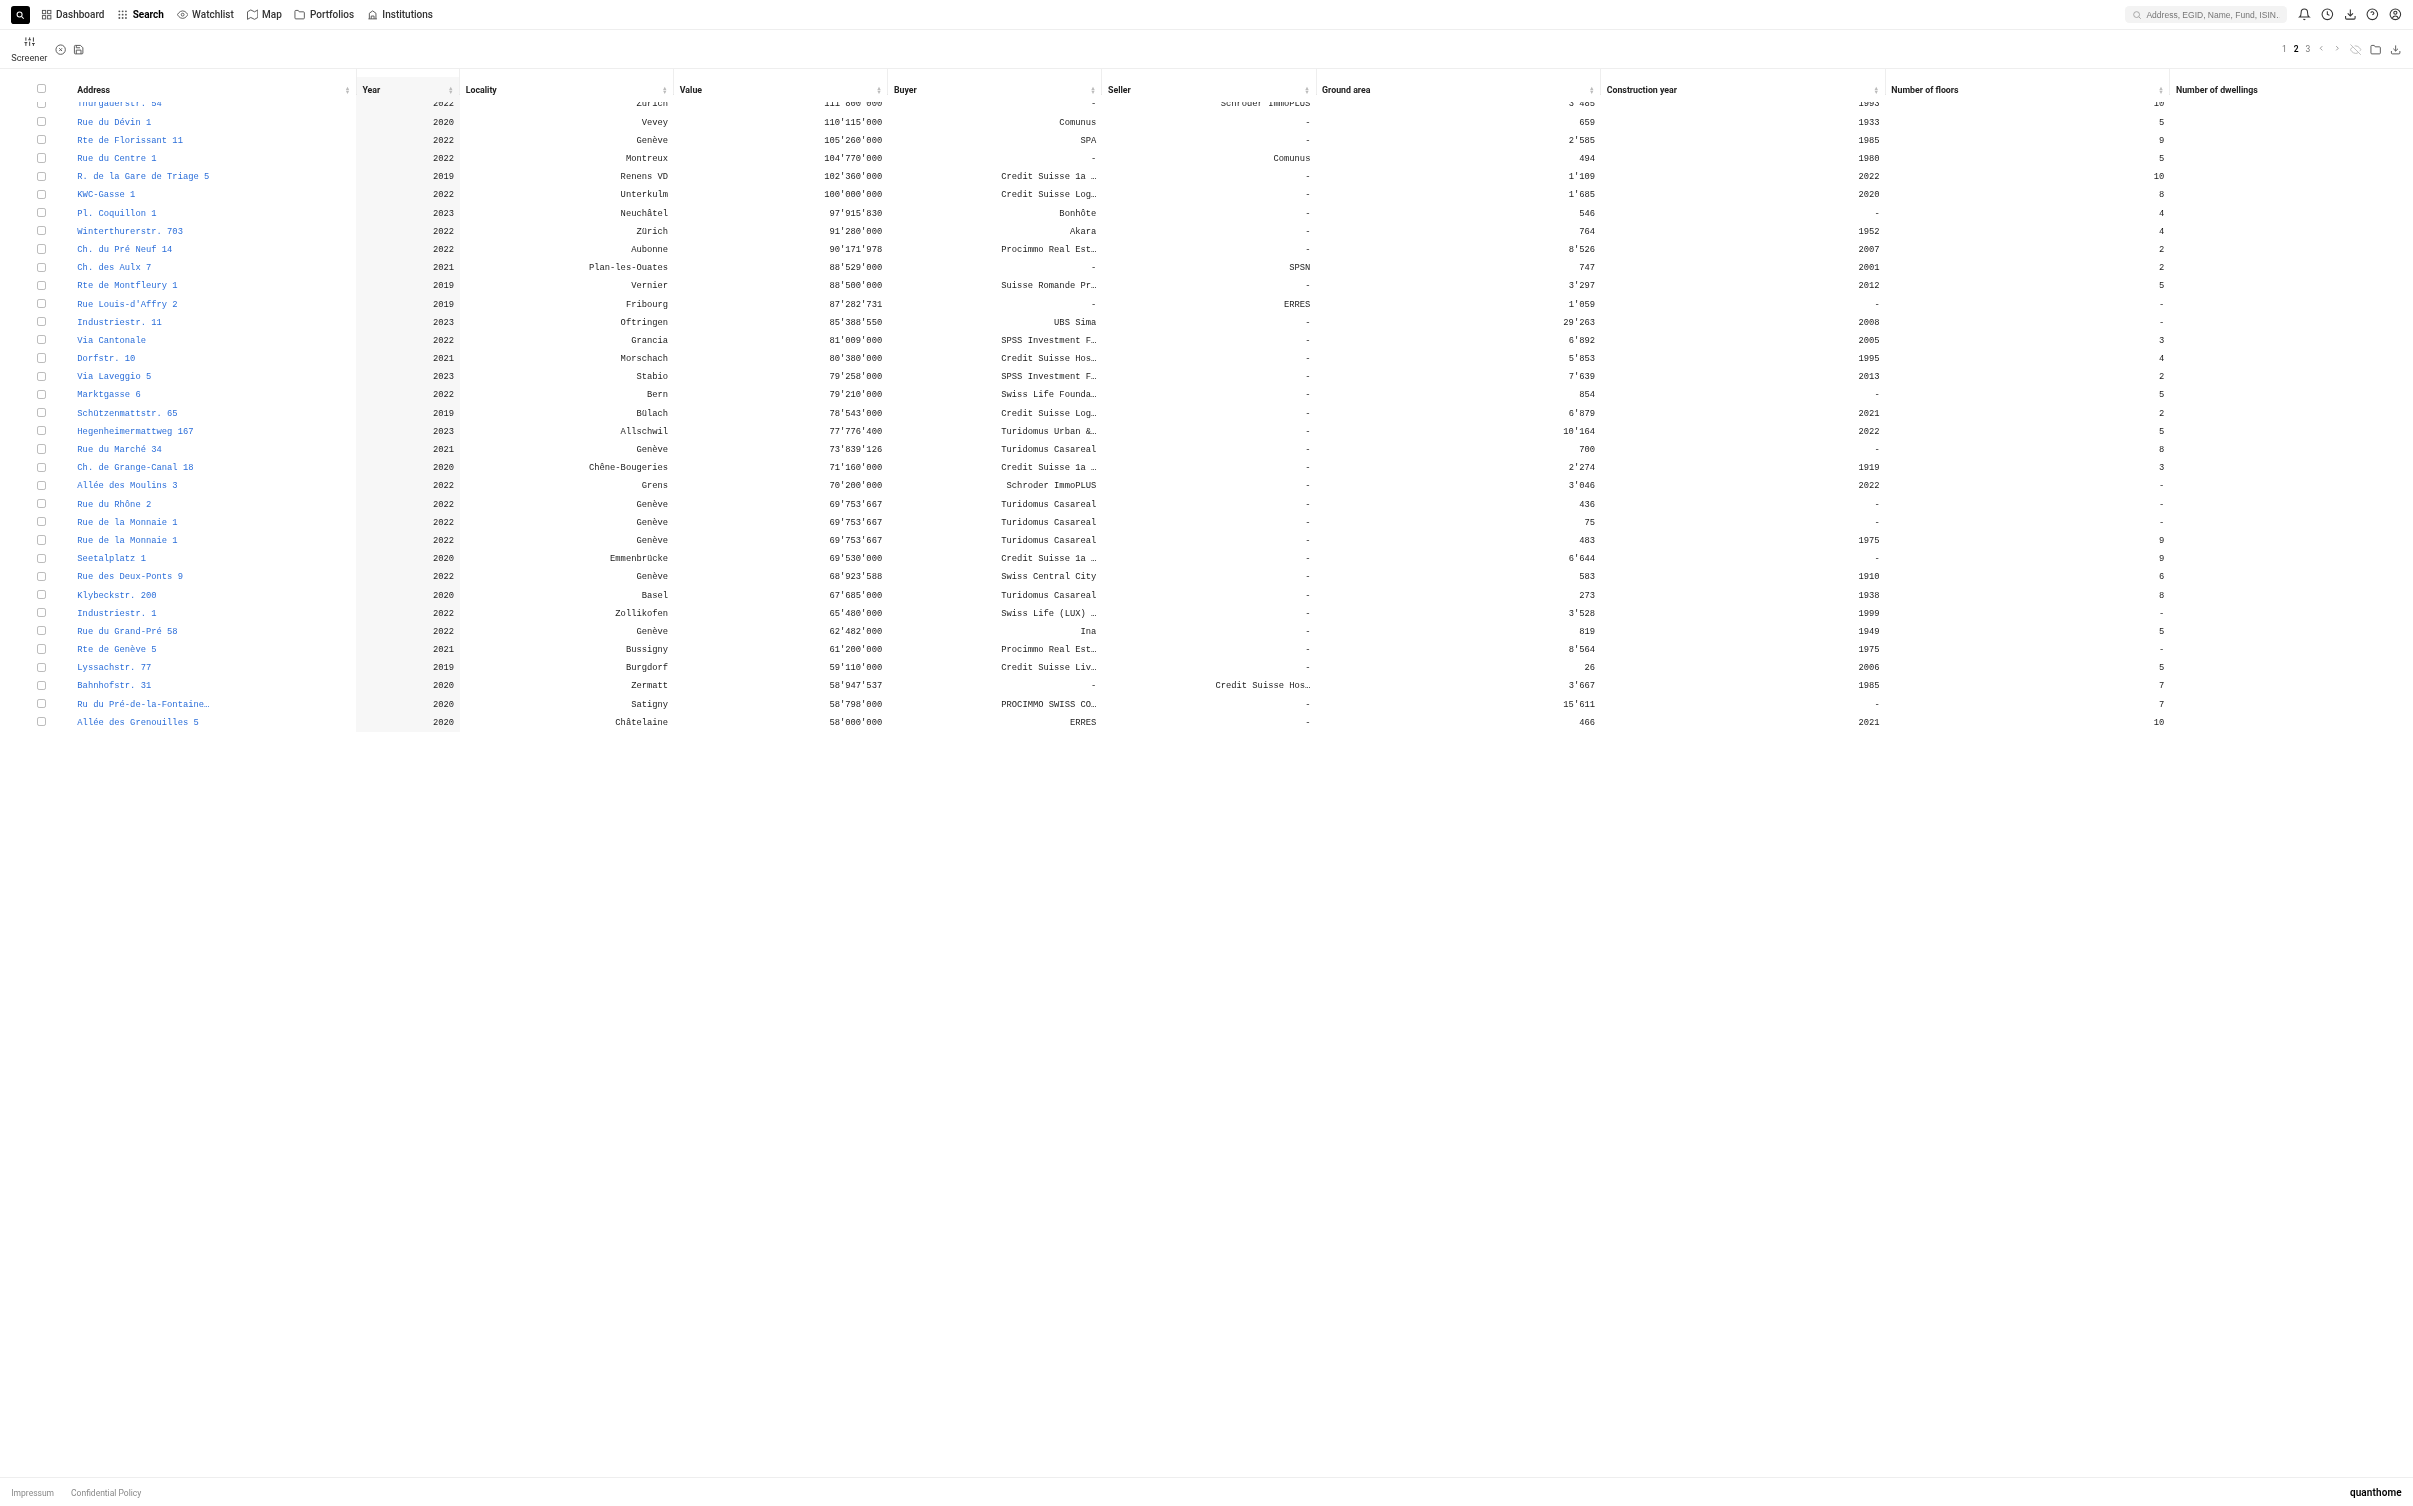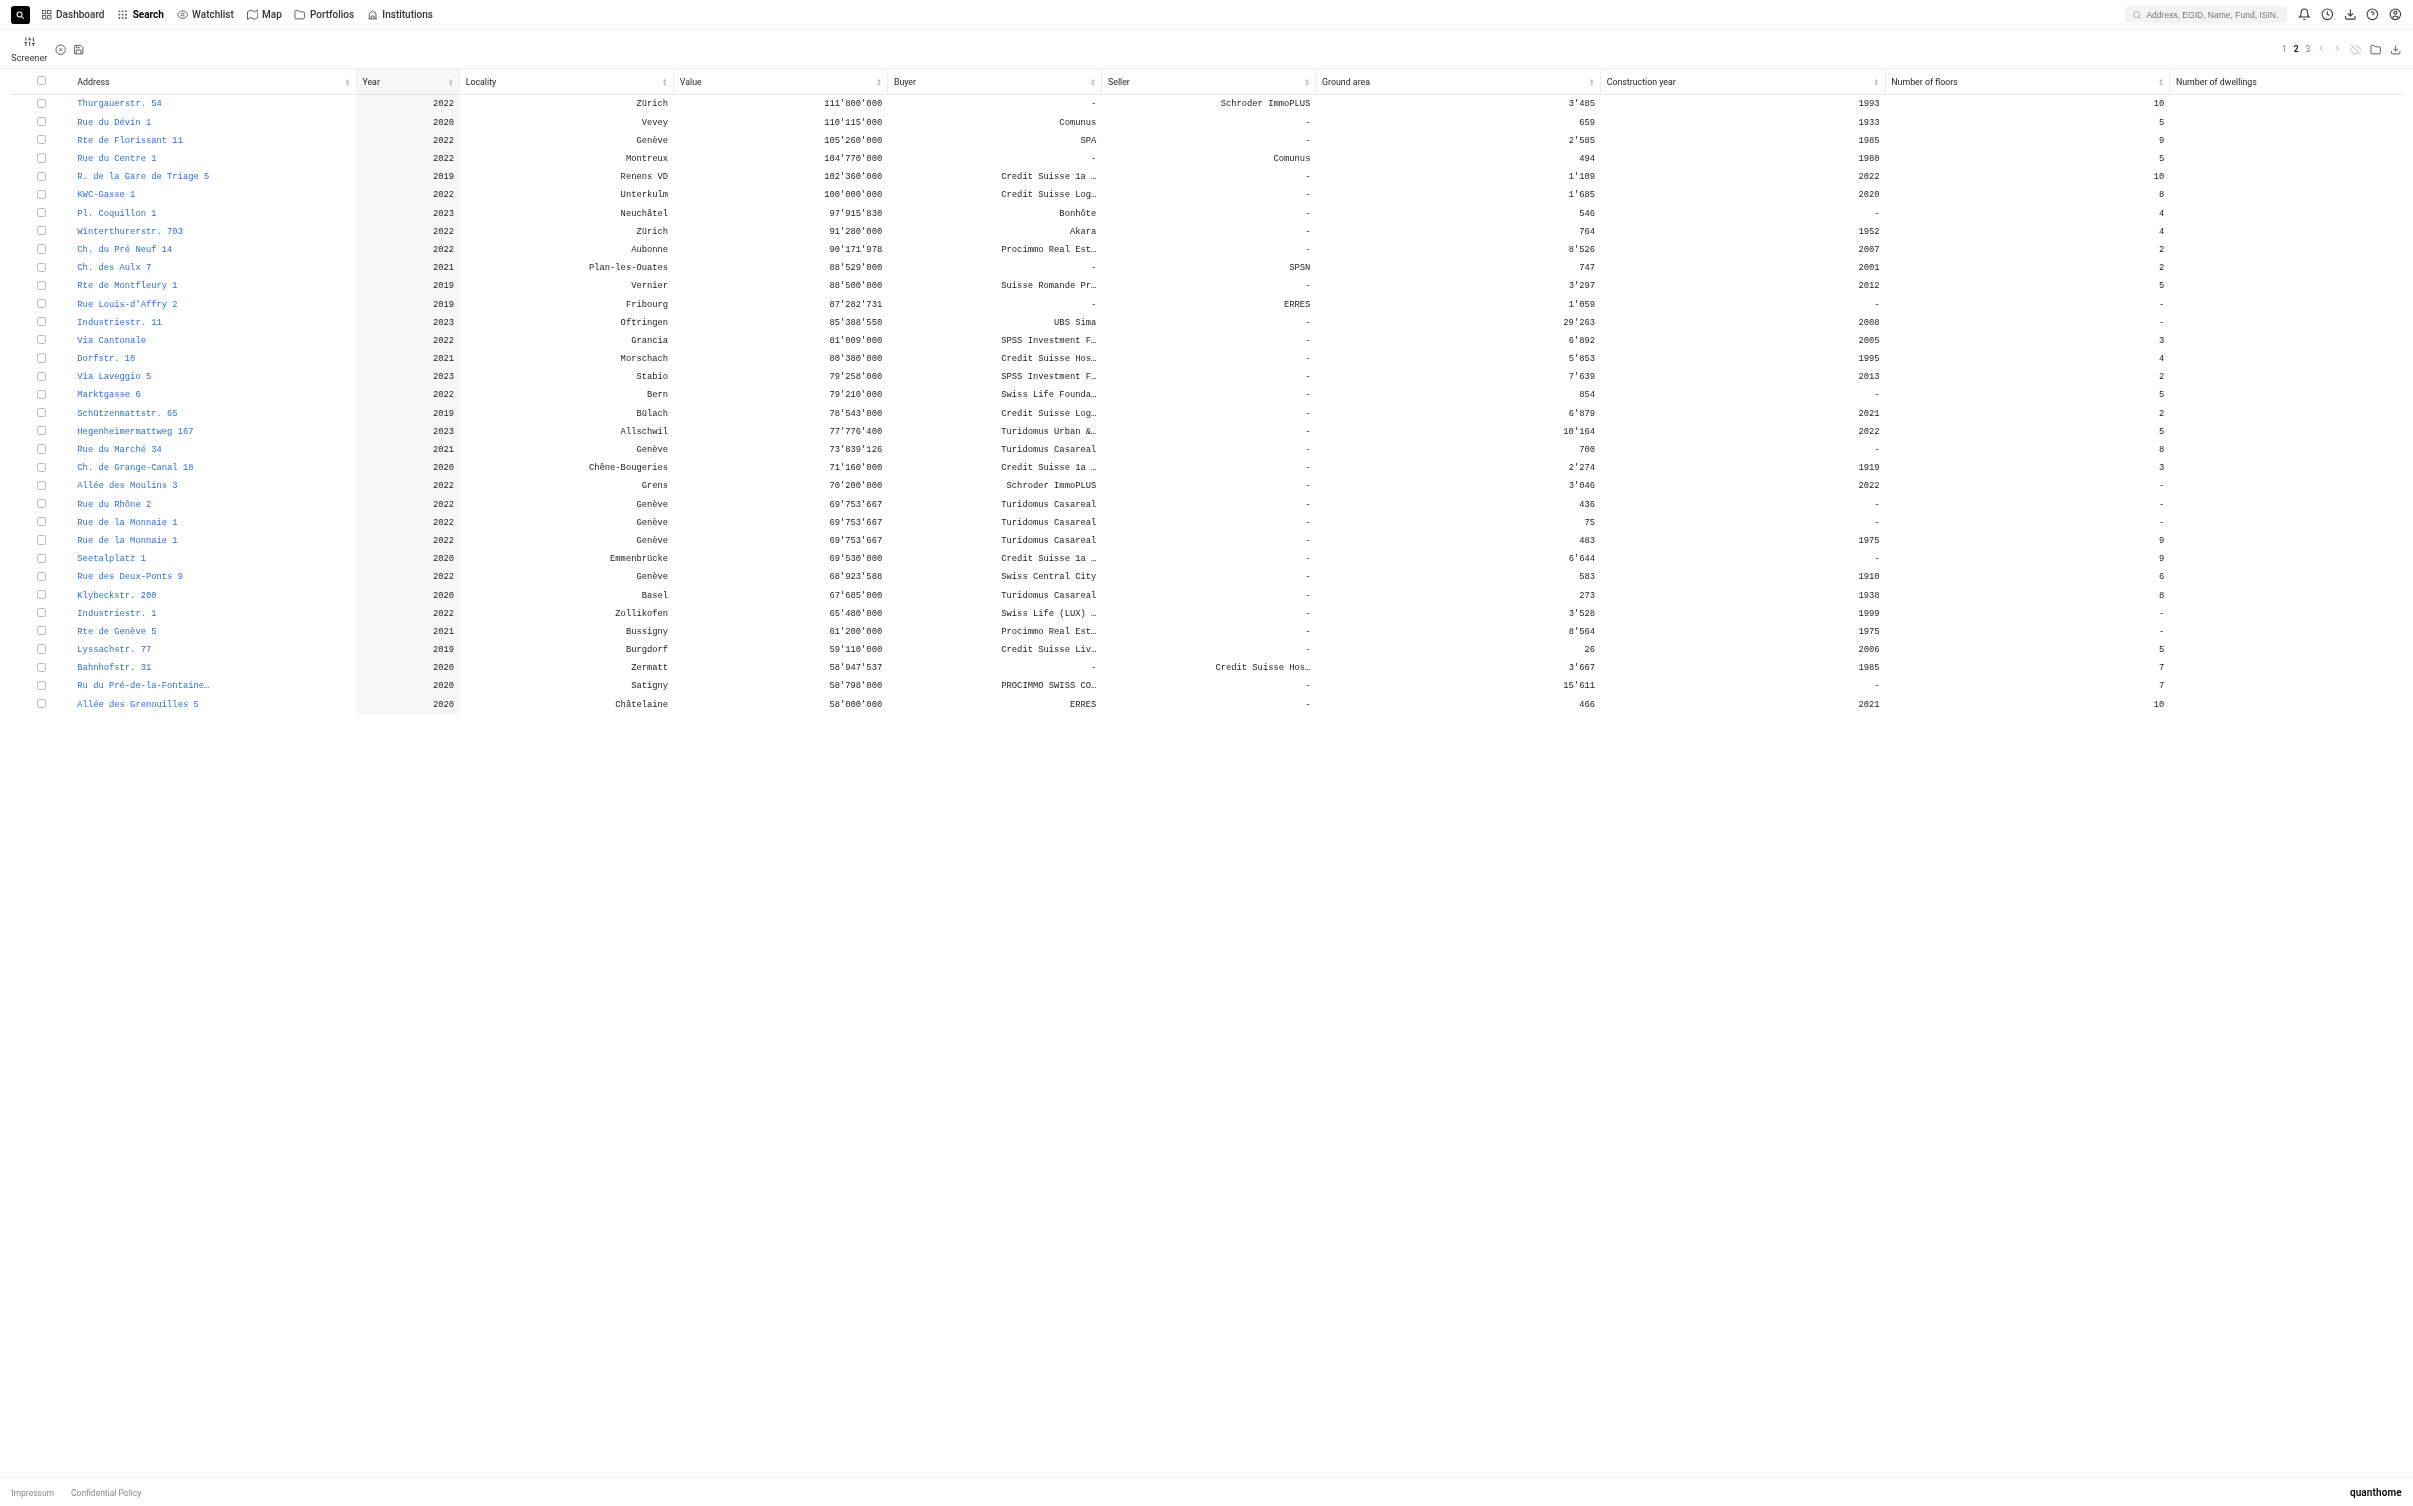--- a/index.html
+++ b/index.html
@@ -25,21 +25,21 @@
 .subbar-icons .ic { width:12.7px; height:12.7px; cursor:pointer; display:flex;align-items:center;justify-content:center;}
 .subbar-right { display: flex; align-items: center; gap: 7px; }
 .pager { display: flex; align-items: center; gap: 4.2px; font-size: 8.5px; color: #777; }
 .pager .pg { cursor:pointer; padding:0 1.4px;}
 .pager .pg.cur { color:#000; font-weight:600;}
 .right-icons { display:flex; gap:7px; color:#555;}
 .right-icons .ic{width:12.7px;height:12.7px;cursor:pointer;display:flex;align-items:center;justify-content:center;}
 
 .table-wrap { flex:1; overflow:auto; padding: 0 11.3px 5.6px 11.3px; }
 table { border-collapse: collapse; width: 100%; table-layout: fixed; }
-thead th { position: sticky; top: 0; background: #fff; font-size: 8.8px; font-weight: 400; text-align: left; padding: 7px 5.6px; border-bottom: 0.7px solid #e5e5e5; color:#222; white-space: nowrap; }
+thead th { position: sticky; top: 8px; background: #fff; font-size: 8.8px; font-weight: 700; text-align: left; padding: 7px 5.6px; border-bottom: 0.7px solid #e5e5e5; color:#222; white-space: nowrap; }
 thead th .th-inner{display:flex;align-items:center;justify-content:space-between;gap:4.2px;}
 thead th .sorter{display:flex;flex-direction:column;line-height:4.2px;color:#bbb;font-size:5.6px;}
 thead th.colsep{border-right:0.7px solid #eee;}
 tbody td { padding: 3.5px 5.6px; font-size: 8.8px; border-bottom: 0; white-space: nowrap; overflow: hidden; text-overflow: ellipsis; vertical-align: middle; }
 tbody tr { height: 13.8px; }
 .mono { font-family: "SFMono-Regular", Consolas, "Liberation Mono", Menlo, monospace; font-size: 8.8px; }
 .addr { color: #2b6ed9; cursor:pointer; }
 .num { text-align: right; }
 .txt-right{text-align:right;}
 .chk { width: 21px; text-align:center;}
@@ -703,20 +703,33 @@
             <td class="mono num">65'480'000</td>
             <td class="mono txt-right">Swiss Life (LUX) …</td>
             <td class="mono txt-right">-</td>
             <td class="mono num">3'528</td>
             <td class="mono num">1999</td>
             <td class="mono num">-</td>
             <td class="mono num"></td>
           </tr>
           <tr>
             <td class="chk"><span class="cb"></span></td>
+            <td class="mono addr">Rue du Grand-Pré 58</td>
+            <td class="mono num col-year">2022</td>
+            <td class="mono txt-right">Genève</td>
+            <td class="mono num">62'482'000</td>
+            <td class="mono txt-right">Ina</td>
+            <td class="mono txt-right">-</td>
+            <td class="mono num">819</td>
+            <td class="mono num">1949</td>
+            <td class="mono num">5</td>
+            <td class="mono num"></td>
+          </tr>
+          <tr>
+            <td class="chk"><span class="cb"></span></td>
             <td class="mono addr">Rte de Genève 5</td>
             <td class="mono num col-year">2021</td>
             <td class="mono txt-right">Bussigny</td>
             <td class="mono num">61'200'000</td>
             <td class="mono txt-right">Procimmo Real Est…</td>
             <td class="mono txt-right">-</td>
             <td class="mono num">8'564</td>
             <td class="mono num">1975</td>
             <td class="mono num">-</td>
             <td class="mono num"></td>

